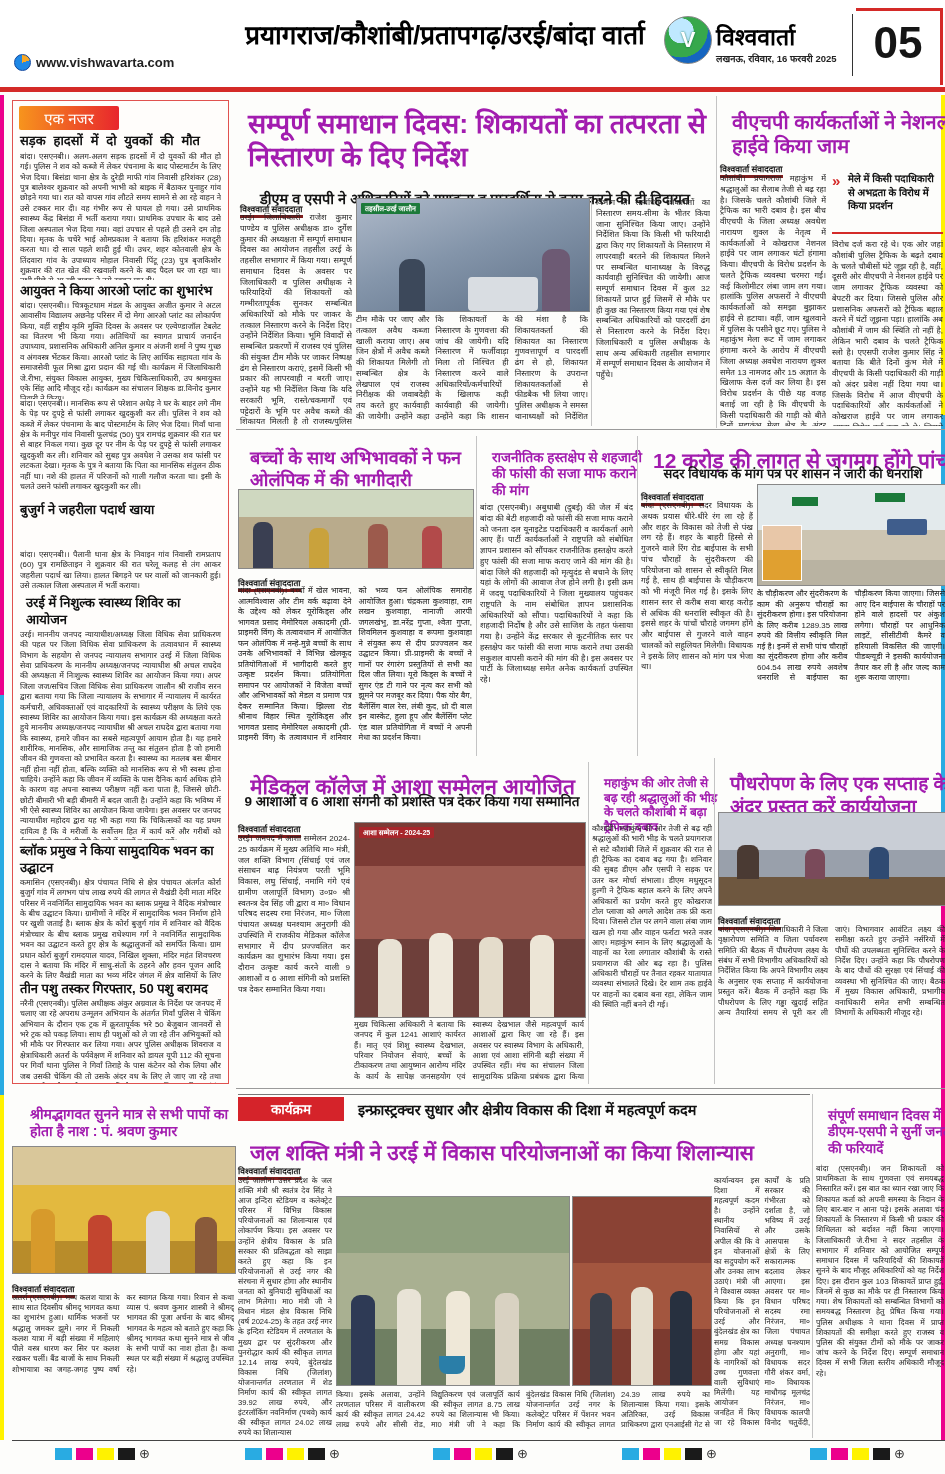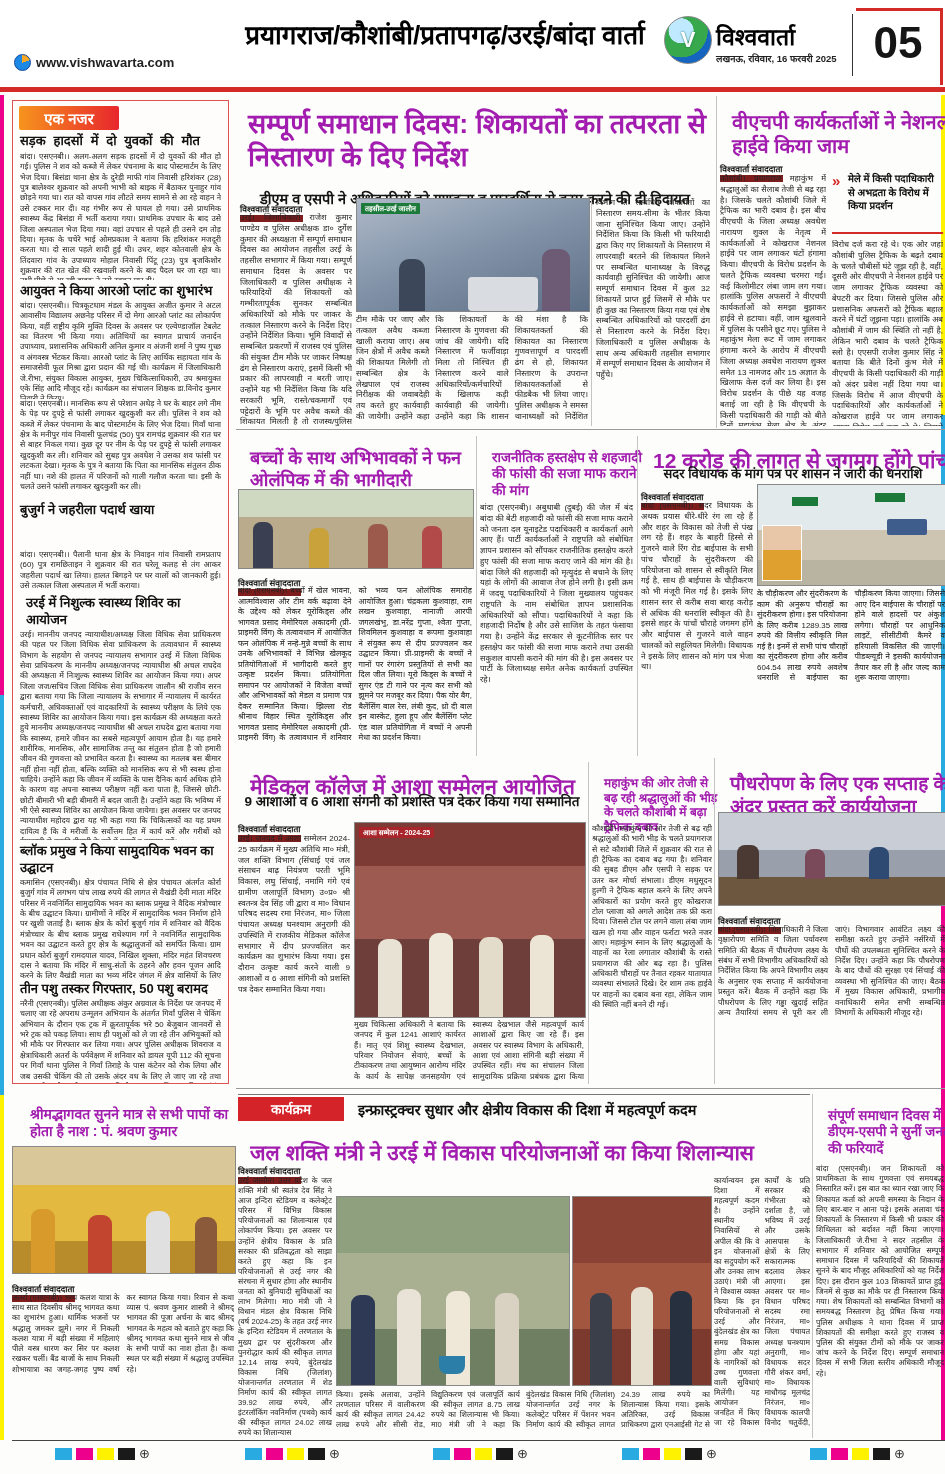--- a/index.html
+++ b/index.html
@@ -1,21 +1,21 @@
 <!DOCTYPE html>
 <html><head>
 <meta charset="utf-8">
 <style>
   html,body{margin:0;padding:0;}
   body{width:945px;height:1474px;position:relative;background:#fdfdfb;
        font-family:"Liberation Sans","DejaVu Sans",sans-serif;color:#111;}
   .abs{position:absolute;}
   .hl{font-weight:bold;color:#a21caf;text-align:left;line-height:1.22;margin:12px;}
   .sub{font-weight:bold;text-align:center;line-height:1.25;margin:0;color:#141414;}
-  .byline{font-weight:bold;font-size:8.5px;border-bottom:7px solid #7f1d1d;display:inline-block;padding-bottom:1px;color:#151515;}
+  .byline{font-weight:bold;font-size:8.5px;border-bottom:3px solid #7f1d1d;display:inline-block;padding-bottom:1px;color:#151515;}
   .bodytxt{font-size:8.1px;line-height:1.33;text-align:justify;color:#232323;overflow:hidden;}
   .cols2{column-count:2;column-gap:7px;}
   .cols3{column-count:3;column-gap:6px;}
   .cols4{column-count:4;column-gap:6px;}
   .photo{overflow:hidden;border:1px solid #888;}
   .vdiv{width:1px;background:#c4c4c4;}
   .hdiv{height:1px;background:#9a9a9a;}
   .banner-chip{position:absolute;top:4px;left:4px;background:#1c7a3a;color:#fff;
      font-size:7px;font-weight:bold;padding:1px 4px;border-radius:1px;}
   .swatch{width:17px;height:12px;display:inline-block;margin-right:4px;}
@@ -52,21 +52,21 @@
   </div>
   <div class="abs" style="left:716px;top:20px;font-size:23px;font-weight:800;color:#000;">विश्ववार्ता</div>
   <div class="abs" style="left:716px;top:52px;font-size:9.5px;font-weight:bold;color:#222;">लखनऊ,  रविवार, 16 फरवरी 2025</div>
   <div class="abs" style="left:852px;top:14px;width:1px;height:62px;background:#333;"></div>
   <div class="abs" style="left:856px;top:8px;width:84px;height:74px;border-top:3px solid #d42a28;border-right:3px solid #d42a28;"></div>
   <div class="abs" style="left:862px;top:18px;width:72px;text-align:center;font-size:44px;font-weight:800;color:#151515;">05</div>
 </div>
 <div class="abs" style="left:0;top:87px;width:945px;height:5px;background:#d42a28;"></div>
 
 <div class="abs" style="left:12px;top:100px;width:217px;height:984px;border:1.5px solid #e0524f;background:#fffdfb;overflow:hidden;box-sizing:border-box;">
-  <div style="margin:5px 0 3px 6px;width:100px;height:24px;background:linear-gradient(90deg,#f7941d,#e8262d);color:#fff;font-weight:700;font-size:15px;display:flex;align-items:center;justify-content:center;border-radius:2px;">एक नजर</div>
+  <div style="margin:5px 0 3px 6px;width:100px;height:24px;background:linear-gradient(90deg,#f7941d,#e8262d);color:#fff;font-weight:400;font-size:15px;display:flex;align-items:center;justify-content:center;border-radius:2px;">एक नजर</div>
 
   <div style="padding:0 7px;">
     <h3 style="margin:2px 0;font-size:13px;line-height:17px;font-family:Liberation Mono, monospace;">सड़क हादसों में दो युवकों की मौत</h3>
     <div class="bodytxt" style="font-size:7.8px;height:128px;">बांदा। एसएनबी।। अलग-अलग सड़क हादसों में दो युवकों की मौत हो गई। पुलिस ने शव को कब्जे में लेकर पंचनामा के बाद पोस्टमार्टम के लिए भेज दिया। बिसंडा थाना क्षेत्र के दुरेड़ी माफी गांव निवासी हरिशंकर (28) पुत्र बालेश्वर शुक्रवार को अपनी भाभी को बाइक में बैठाकर पुनाहुर गांव छोड़ने गया था। रात को वापस गांव लौटते समय सामने से आ रहे वाहन ने उसे टक्कर मार दी। वह गंभीर रूप से घायल हो गया। उसे प्राथमिक स्वास्थ्य केंद्र बिसंडा में भर्ती कराया गया। प्राथमिक उपचार के बाद उसे जिला अस्पताल भेज दिया गया। वहां उपचार से पहले ही उसने दम तोड़ दिया। मृतक के चचेरे भाई ओमप्रकाश ने बताया कि हरिशंकर मजदूरी करता था। दो साल पहले शादी हुई थी। उधर, शहर कोतवाली क्षेत्र के तिंदवारा गांव के उपाध्याय मोहाल निवासी पिंटू (23) पुत्र बृजकिशोर शुक्रवार की रात खेत की रखवाली करने के बाद पैदल घर जा रहा था। तभी पीछे से आ रही बाइक ने उसे टक्कर मार दी।</div>
   </div>
   <div style="padding:0 7px;">
     <h3 style="margin:2px 0;font-size:13px;line-height:17px;">आयुक्त ने किया आरओ प्लांट का शुभारंभ</h3>
     <div class="bodytxt" style="font-size:7.8px;height:98px;">बांदा। एसएनबी।। चित्रकूटधाम मंडल के आयुक्त अजीत कुमार ने अटल आवासीय विद्यालय अछनेड़ परिसर में दो मेगा आरओ प्लांट का लोकार्पण किया, वहीं राष्ट्रीय कृमि मुक्ति दिवस के अवसर पर एल्वेण्डाजॉल टेबलेट का वितरण भी किया गया। अतिथियों का स्वागत प्राचार्य जनार्दन उपाध्याय, प्रशासनिक अधिकारी अनिल कुमार व अंजनी शर्मा ने पुष्प गुच्छ व अंगवस्त्र भेंटकर किया। आरओ प्लांट के लिए आर्थिक सहायता गांव के समाजसेवी फूल मिश्रा द्वारा प्रदान की गई थी। कार्यक्रम में जिलाधिकारी जे.रीभा, संयुक्त विकास आयुक्त, मुख्य चिकित्साधिकारी, उप श्रमायुक्त एके सिंह आदि मौजूद रहे। कार्यक्रम का संचालन शिक्षक डा.विनोद कुमार तिवारी ने किया।</div>
   </div>
   <div style="padding:0 7px;">

